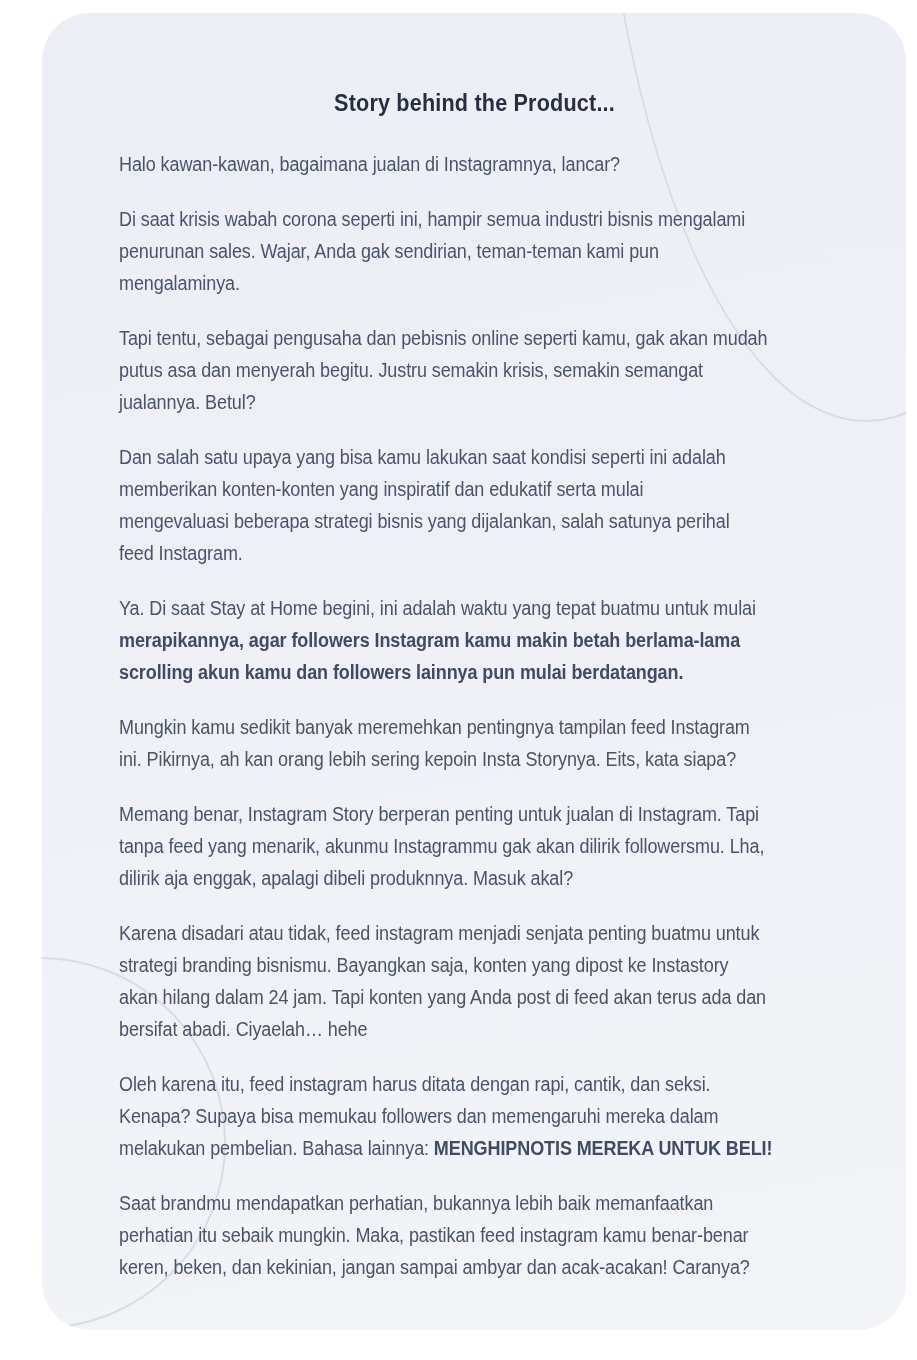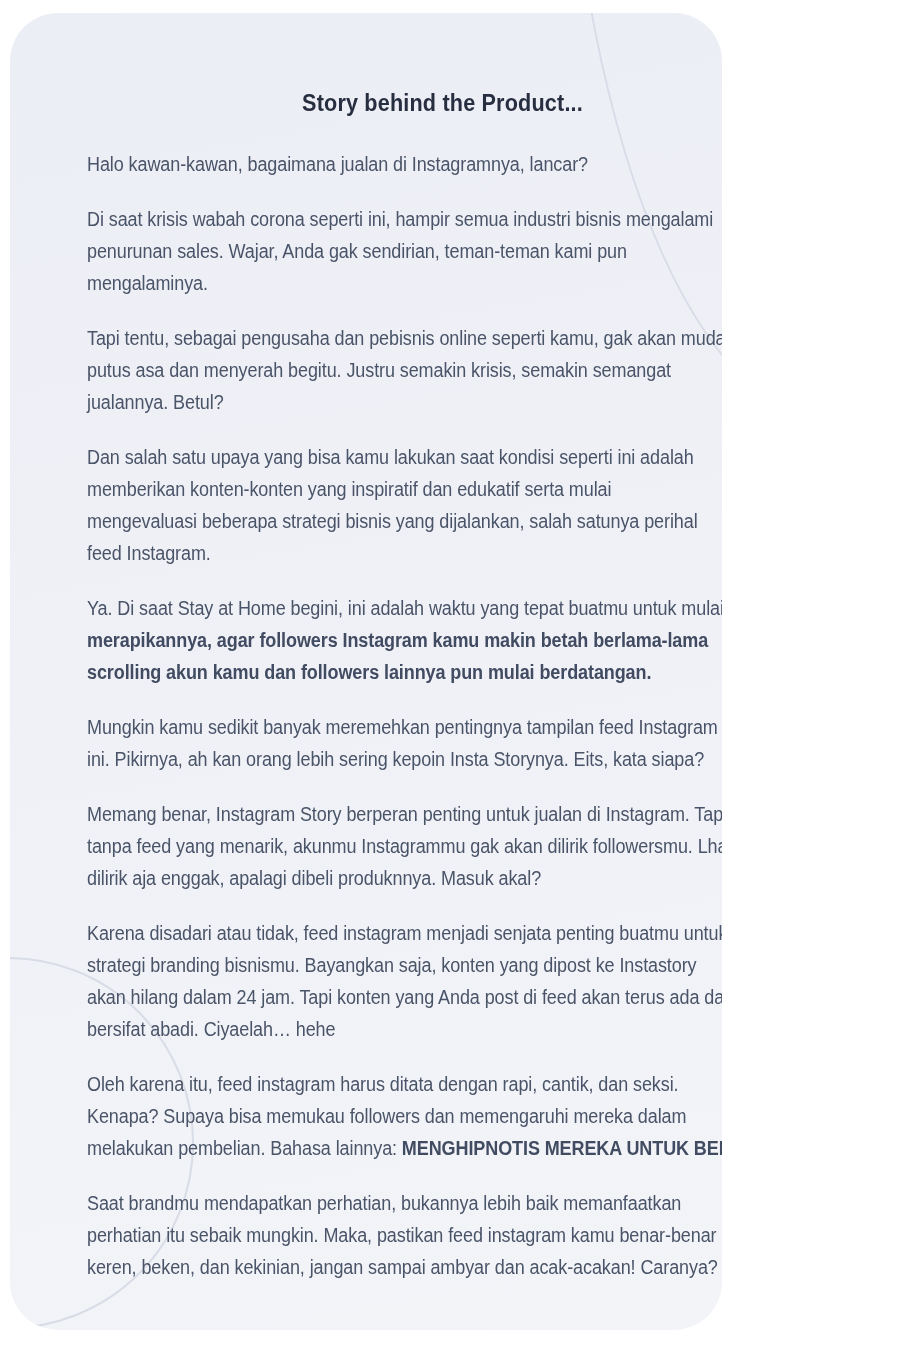--- a/index.html
+++ b/index.html
@@ -14,22 +14,22 @@
   *{margin:0;padding:0;box-sizing:border-box;}
   html,body{width:917px;height:1360px;}
   body{
     background:var(--page-bg);
     font-family:"Liberation Sans","DejaVu Sans",sans-serif;
     position:relative;
     overflow:hidden;
   }
   .card{
     position:absolute;
-    left:10px; top:13px;
-    width:712px; height:1317px;
+    left:42px; top:13px;
+    width:864px; height:1317px;
     border-radius:48px;
     background:linear-gradient(170deg,var(--card-bg-top) 0%,var(--card-bg-bottom) 100%);
     overflow:hidden;
   }
   .decor{
     position:absolute;
     border:2px solid var(--decor-stroke);
     border-radius:50%;
     background:transparent;
     pointer-events:none;

